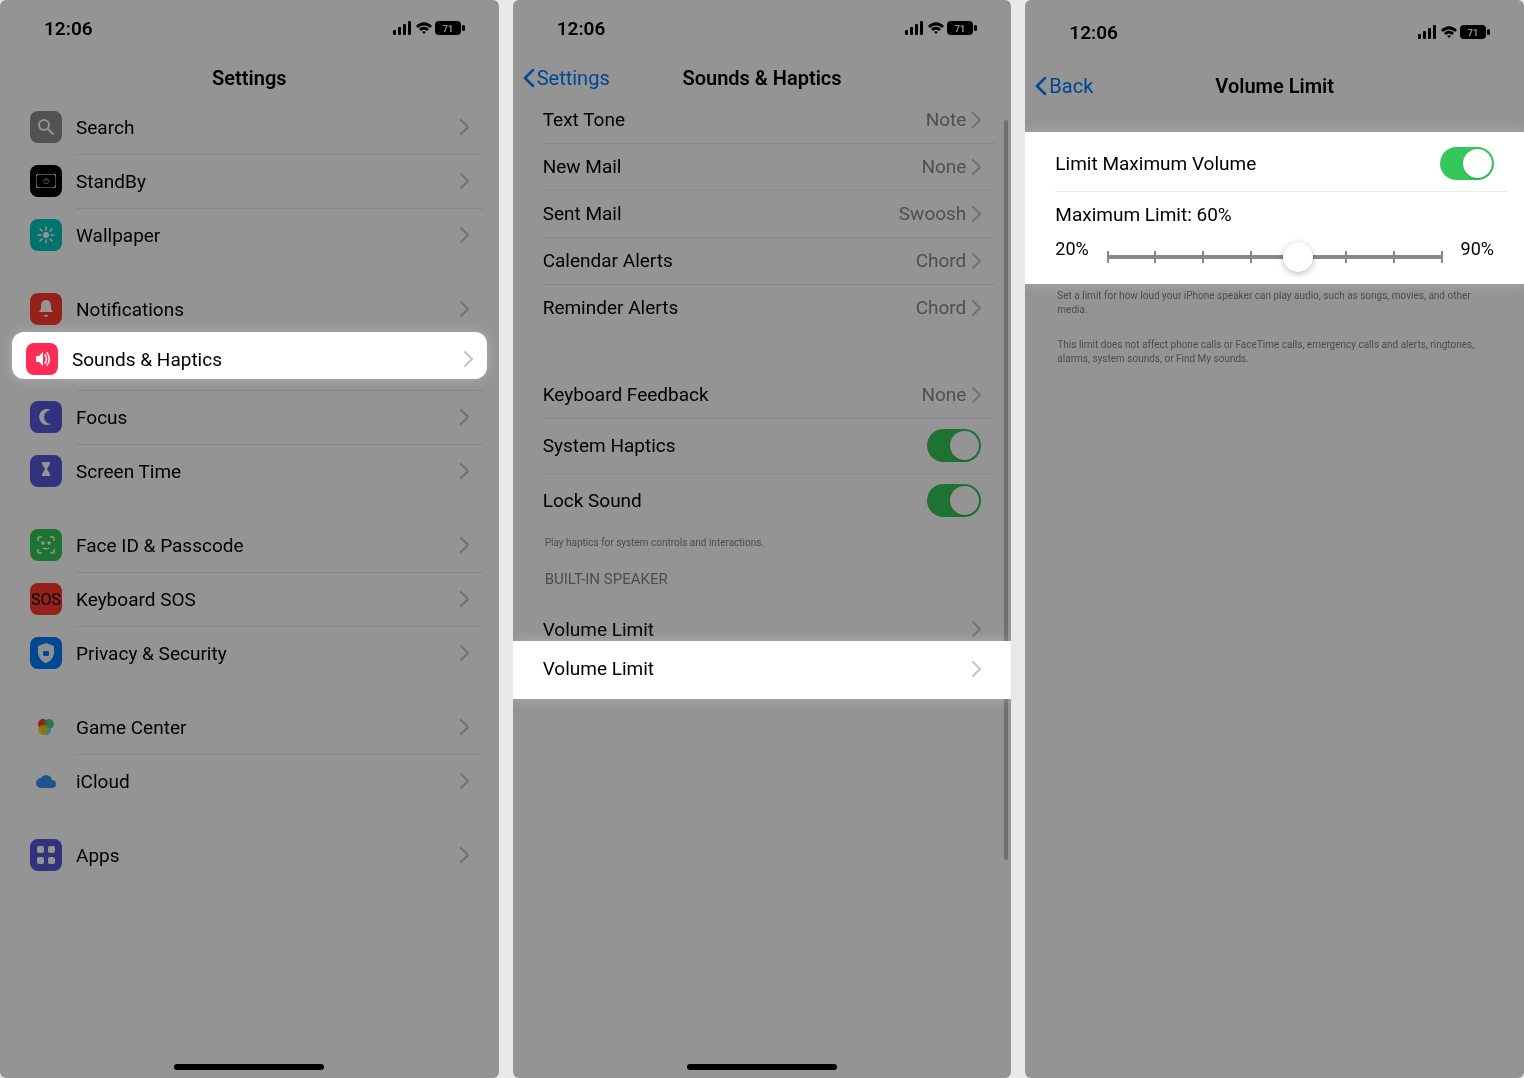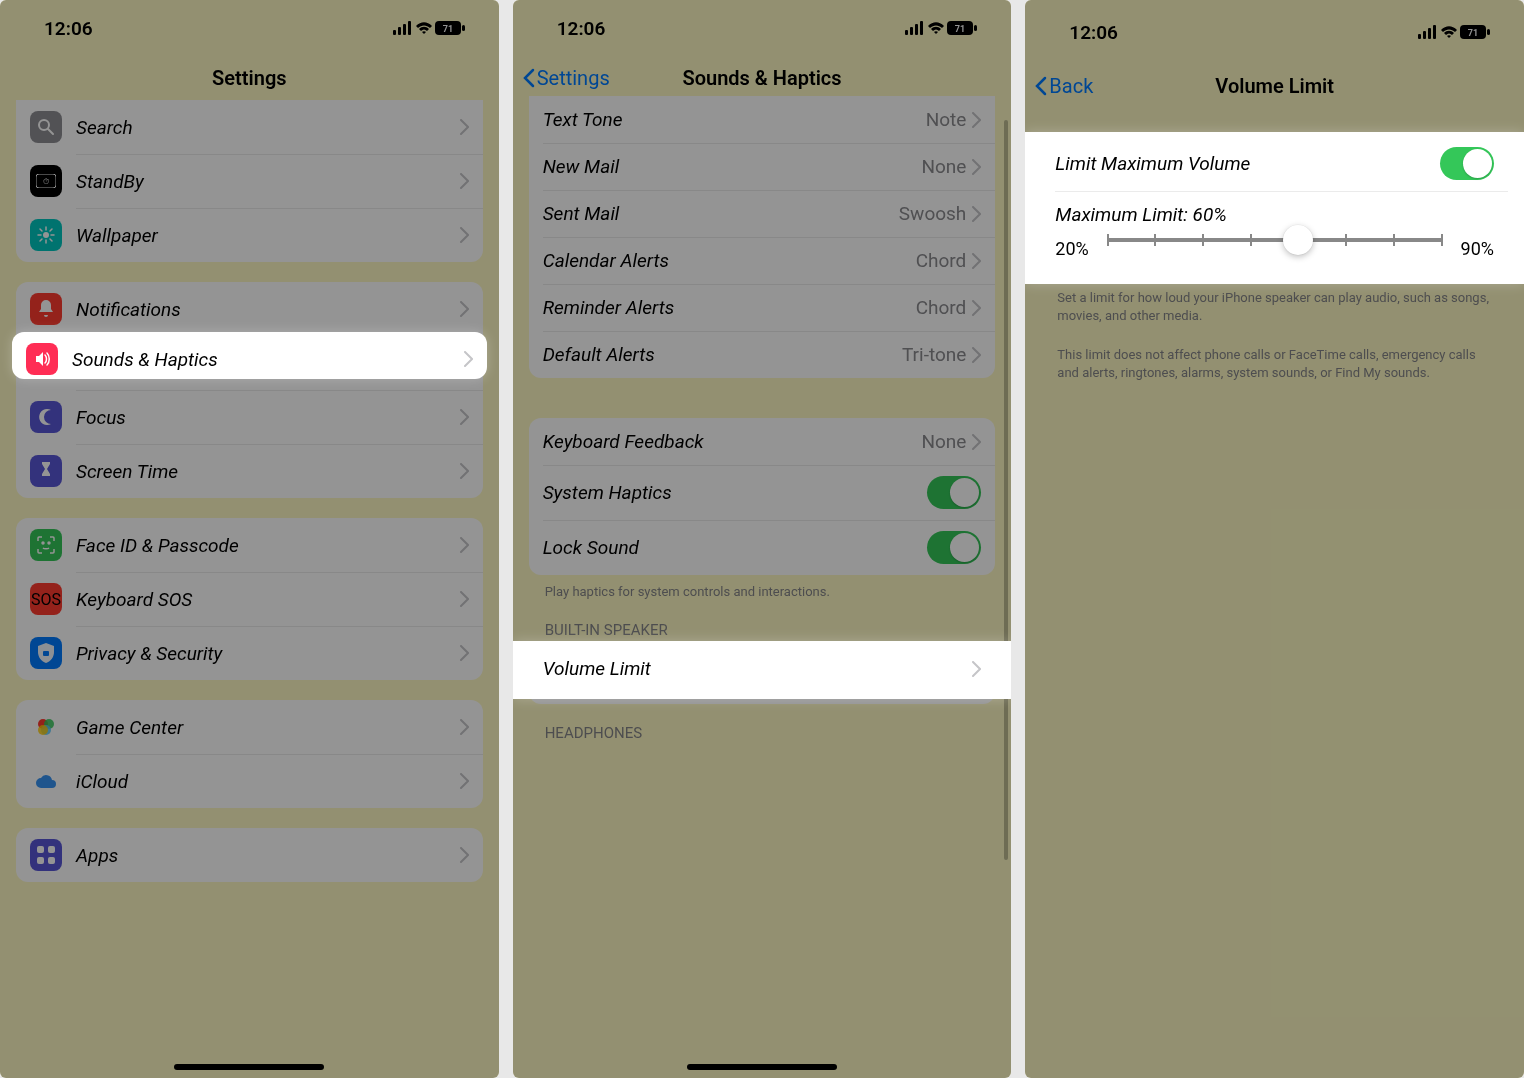--- a/index.html
+++ b/index.html
@@ -9,21 +9,21 @@
     width: 1524px;
     height: 1078px;
     display: flex;
     gap: 14px;
     padding: 0;
     overflow: hidden;
   }
   .phone {
     flex: 1;
     position: relative;
-    background: #fef9c3;
+    background: #ffffff;
     border-radius: 6px;
     overflow: hidden;
     height: 100%;
   }
   .dim {
     position: absolute;
     inset: 0;
     background: rgba(0,0,0,0.42);
     pointer-events: none;
     z-index: 50;
@@ -98,39 +98,38 @@
     margin-right: 14px;
     display: flex;
     align-items: center;
     justify-content: center;
     flex-shrink: 0;
   }
   .row .label {
     font-size: 19px;
     color: #000;
     flex: 1;
-    font-style: italic;
   }
   .row .value {
     font-size: 19px;
     color: #8a8a8e;
     margin-right: 6px;
   }
   .chev {
     color: #c5c5c8;
     display: flex;
   }
   .section-head {
     font-size: 15px;
     color: #868689;
     text-transform: uppercase;
     padding: 20px 30px 6px 30px;
   }
   .section-foot {
-    font-size: 13px;
+    font-size: 10px;
     color: #868689;
     padding: 8px 30px 0 30px;
     line-height: 1.35;
   }
   .toggle {
     width: 54px;
     height: 33px;
     border-radius: 33px;
     background: #34c759;
     position: relative;
@@ -165,21 +164,21 @@
     left: 50%;
     transform: translateX(-50%);
     width: 150px;
     height: 6px;
     background: #000;
     border-radius: 3px;
     z-index: 70;
   }
 
   .slider-row { padding: 12px 14px 18px 14px; display: block; }
-  .slider-wrap { display: flex; align-items: flex-start; gap: 18px; margin-top: 12px; }
+  .slider-wrap { display: flex; align-items: flex-end; gap: 18px; margin-top: 12px; }
   .slider-lbl { font-size: 18px; color: #000; }
   .slider-track {
     flex: 1;
     height: 4px;
     position: relative;
   }
   .slider-track .line {
     position: absolute;
     top: 50%; left:0; right:0;
     height: 4px;
@@ -531,29 +530,20 @@
         </div>
         <div class="row noicon">
           <span class="label">Reminder Alerts</span>
           <span class="value">Chord</span>
           <span class="chev">
             <svg width="9" height="16" viewBox="0 0 9 16">
               <path d="M1 1l7 7-7 7" stroke="#c5c5c8" stroke-width="2" fill="none" stroke-linecap="round"></path>
             </svg>
           </span>
         </div>
-        <div class="row noicon">
-          <span class="label">Default Alerts</span>
-          <span class="value">Tri-tone</span>
-          <span class="chev">
-            <svg width="9" height="16" viewBox="0 0 9 16">
-              <path d="M1 1l7 7-7 7" stroke="#c5c5c8" stroke-width="2" fill="none" stroke-linecap="round"></path>
-            </svg>
-          </span>
-        </div>
       </div>
 
     <div class="group" style="margin-top:40px">
       <div class="row noicon">
         <span class="label">Keyboard Feedback</span>
         <span class="value">None</span>
         <span class="chev">
             <svg width="9" height="16" viewBox="0 0 9 16">
               <path d="M1 1l7 7-7 7" stroke="#c5c5c8" stroke-width="2" fill="none" stroke-linecap="round"></path>
             </svg>

